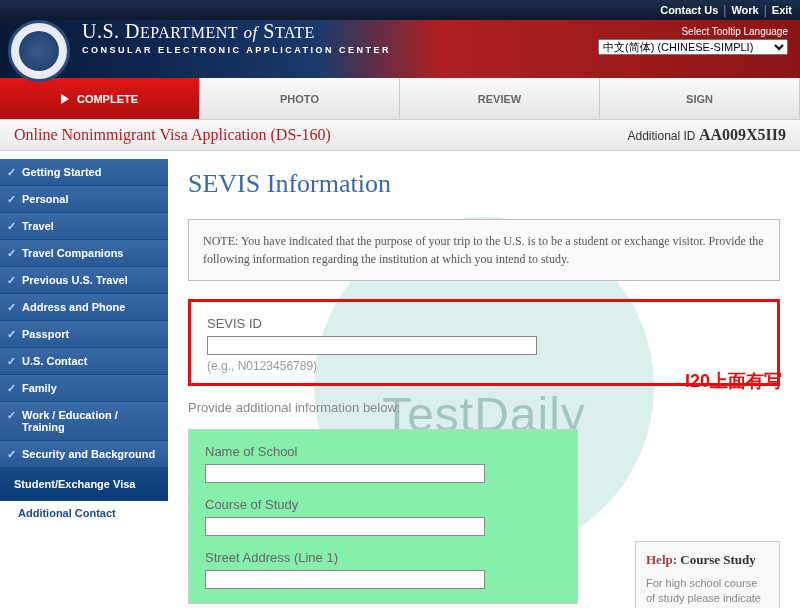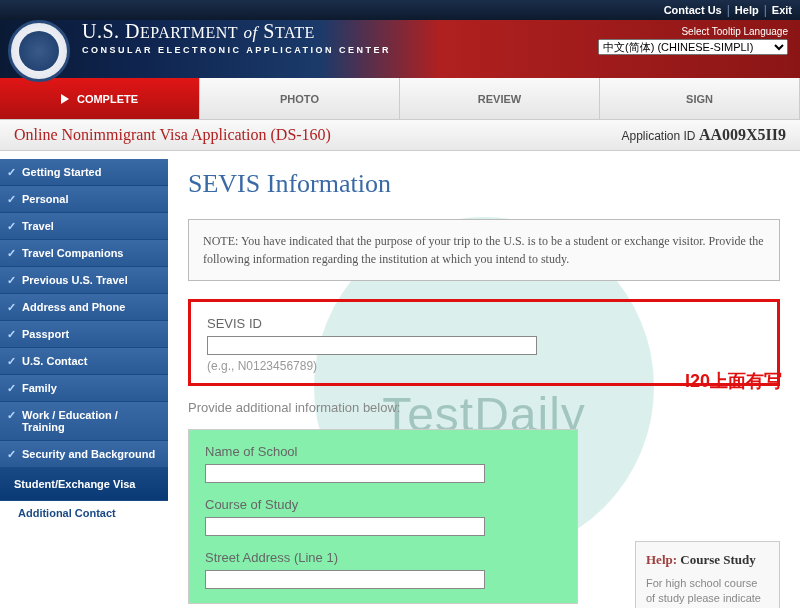--- a/index.html
+++ b/index.html
@@ -61,21 +61,21 @@
     .wmtext { position:absolute; left:50%; top:58%; transform:translate(-50%,-50%); font-size:48px; color:#3a7a6e; opacity:0.35; font-weight:300; letter-spacing:1px; white-space:nowrap; }
   </style>
 </head>
 <body>
 
 <div class="wrap">
 
   <div class="topbar">
     <a href="#">Contact Us</a>
     <span class="sep">|</span>
-    <a href="#">Help</a>
+    <a href="#">Work</a>
     <span class="sep">|</span>
     <a href="#">Exit</a>
   </div>
 
   <div class="banner">
     <div class="seal"></div>
     <div class="dept">
       <h1>
         <span>U.S. D</span><span style="font-size:16px">EPARTMENT</span>
         <span class="of">of</span> S<span style="font-size:16px">TATE</span>
@@ -93,21 +93,21 @@
   <div class="tabs">
     <div class="tab active">COMPLETE</div>
     <div class="tab">PHOTO</div>
     <div class="tab">REVIEW</div>
     <div class="tab">SIGN</div>
   </div>
 
   <div class="headrow">
     <div class="title">Online Nonimmigrant Visa Application (DS-160)</div>
     <div class="appid">
-      <span>Application ID</span> <b>AA009X5II9</b>
+      <span>Additional ID</span> <b>AA009X5II9</b>
     </div>
   </div>
 
   <div class="body">
     <div class="side">
       <div class="navitem">Getting Started</div>
       <div class="navitem">Personal</div>
       <div class="navitem">Travel</div>
       <div class="navitem">Travel Companions</div>
       <div class="navitem">Previous U.S. Travel</div>

